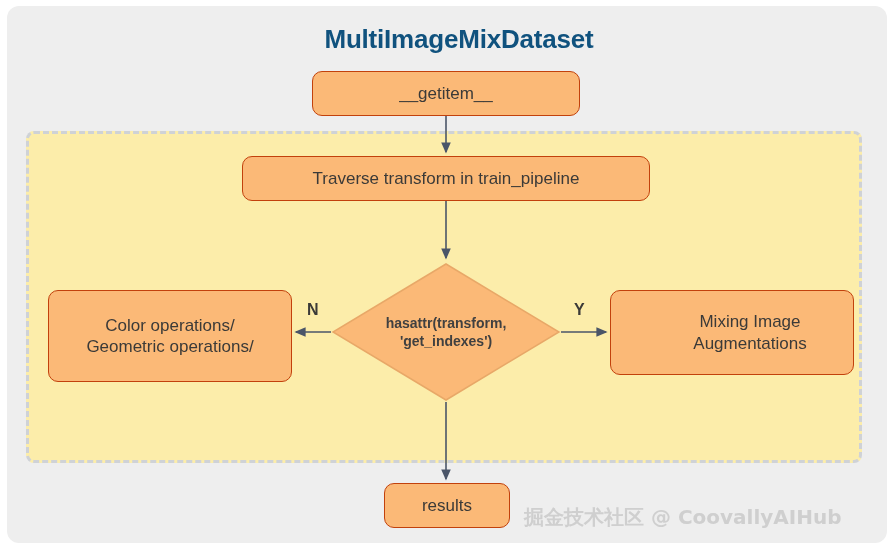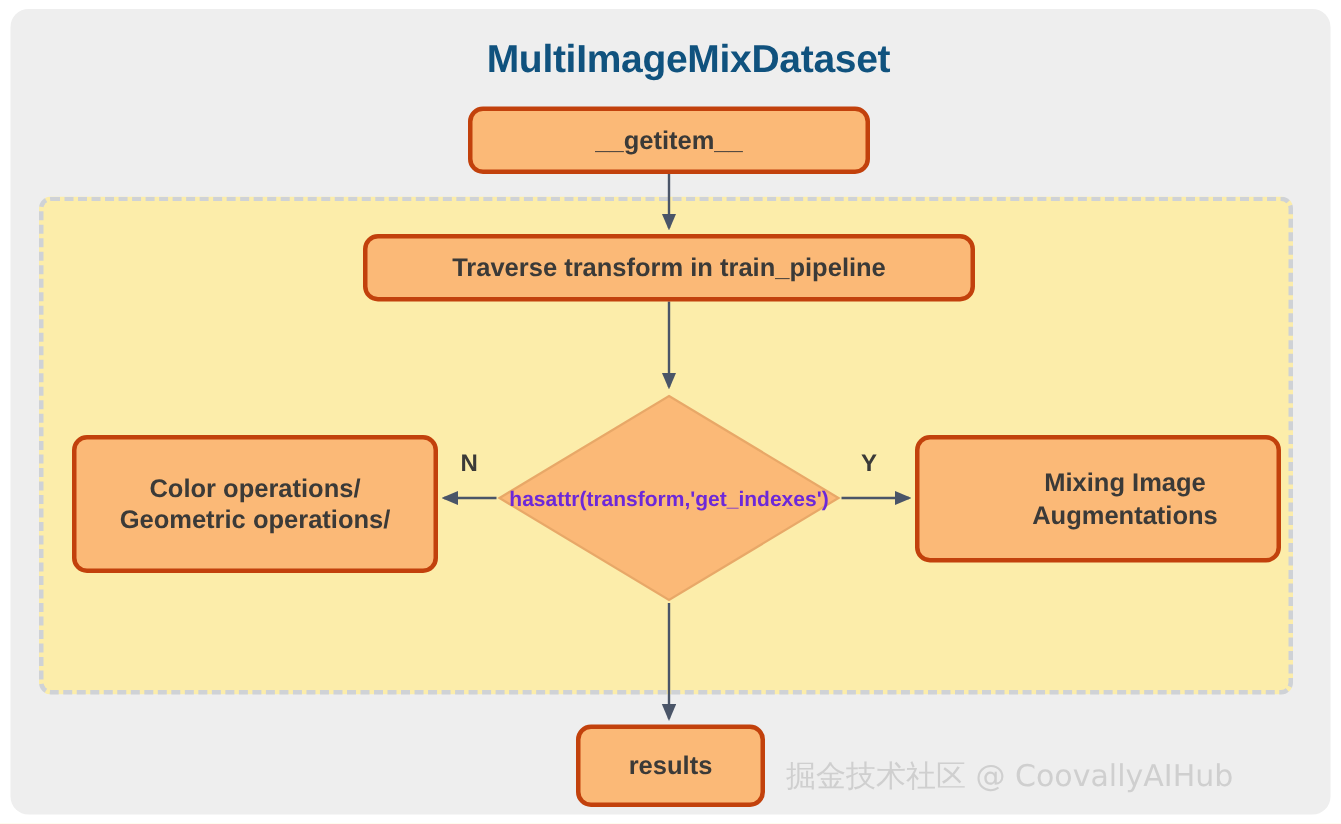--- a/index.html
+++ b/index.html
@@ -47,29 +47,29 @@
     height: 332px;
     background: #fcedaa;
     border: 3px dashed #cfd2d6;
     border-radius: 8px;
     box-sizing: border-box;
   }
   
   .node {
     position: absolute;
     background: #fbb977;
-    border: 3px solid #c2410c;
+    border: 1px solid #c2410c;
     border-radius: 10px;
     box-sizing: border-box;
     display: flex;
     align-items: center;
     justify-content: center;
     text-align: center;
     color: #3b3a38;
-    font-weight: bold;
+    font-weight: normal;
     line-height: 1.25;
   }
   .node-getitem {
     left: 312px;
     top: 71px;
     width: 268px;
     height: 45px;
     font-size: 17px;
   }
   .node-traverse {
@@ -91,48 +91,48 @@
     top: 290px;
     width: 244px;
     height: 85px;
     font-size: 17px;
     padding-left: 36px;
   }
   .node-results {
     left: 384px;
     top: 483px;
     width: 126px;
-    height: 55px;
+    height: 45px;
     font-size: 17px;
   }
   
   .diamond-wrap {
     position: absolute;
     left: 331px;
     top: 262px;
     width: 230px;
     height: 140px;
   }
   .diamond-shape {
     position: absolute;
     inset: 0;
     width: 100%;
     height: 100%;
   }
   .diamond-label {
     position: absolute;
     inset: 0;
     display: flex;
-    flex-direction: row;
+    flex-direction: column;
     align-items: center;
     justify-content: center;
     text-align: center;
     font-size: 14px;
     font-weight: bold;
-    color: #6d28d9;
+    color: #404040;
     line-height: 1.3;
     pointer-events: none;
   }
   
   .connector {
     position: absolute;
   }
   .branch-label {
     position: absolute;
     font-size: 16px;
@@ -143,20 +143,21 @@
   .label-y { left: 574px; top: 301px; }
   
   .watermark {
     position: absolute;
     left: 524px;
     top: 504px;
     font-size: 20px;
     color: #cfcfcf;
     white-space: nowrap;
     font-family: "DejaVu Sans", sans-serif;
+    font-weight: bold;
   }
 </style>
 </head>
 <body>
 
 <div id="stage">
 
   <div class="outer-panel"></div>
 
   <div class="diagram-title">MultiImageMixDataset</div>

